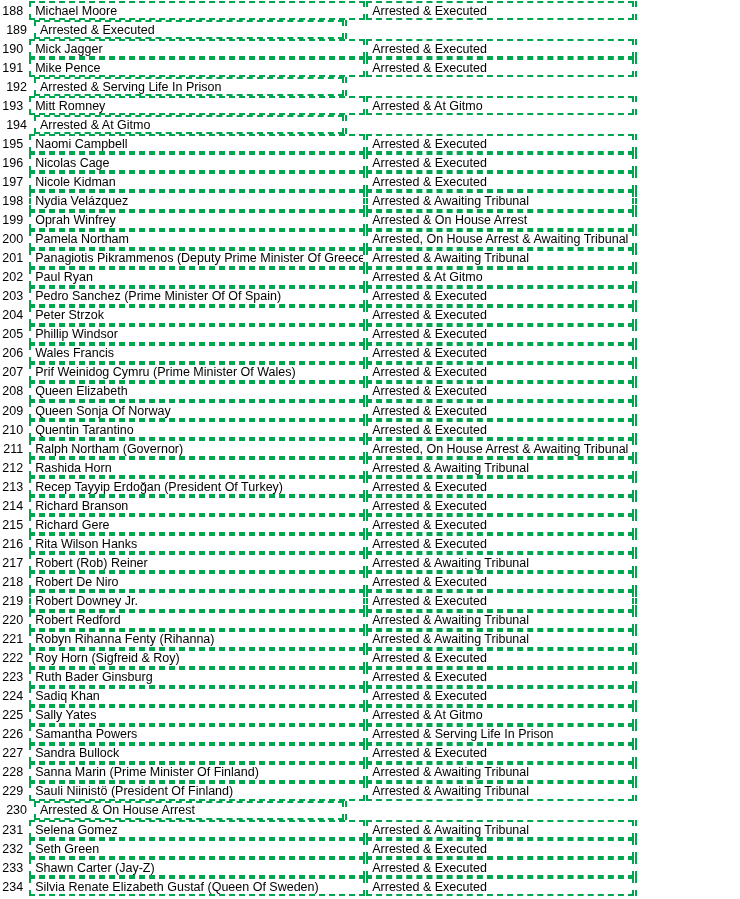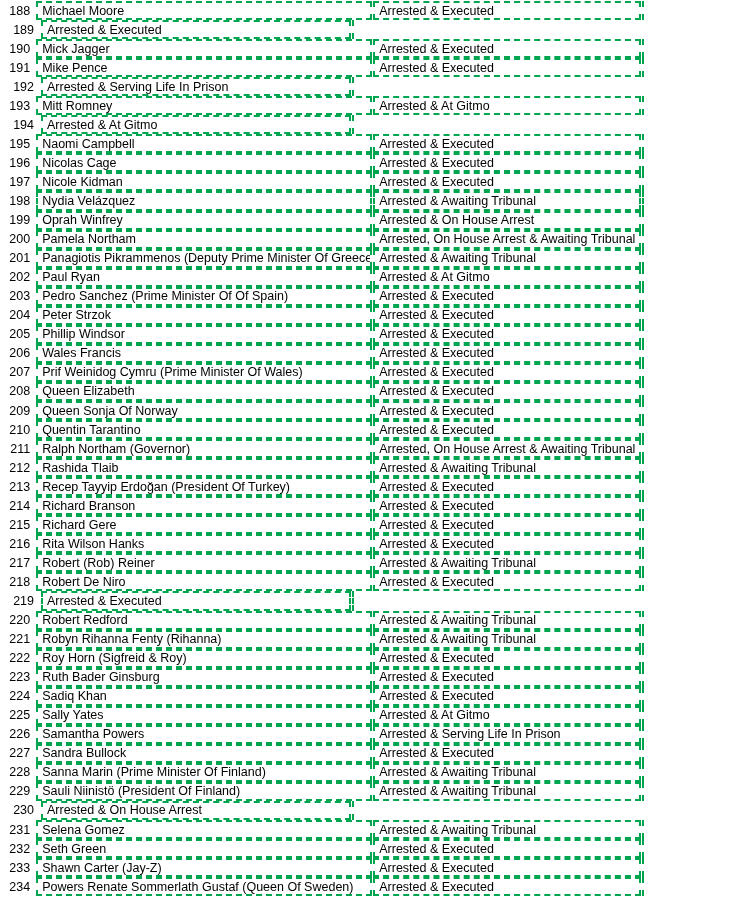--- a/index.html
+++ b/index.html
@@ -17,21 +17,20 @@
     overflow: hidden;
   }
   #sheet {
     position: absolute;
     left: 0;
     top: 1px;
     width: 640px;
     height: 895px;
     display: flex;
     flex-direction: column;
-    margin-left: 7px;
   }
   .row {
     display: flex;
     flex: 1 1 0;
     min-height: 0;
     align-items: stretch;
   }
   .rownum {
     width: 33px;
     box-sizing: border-box;
@@ -229,21 +228,21 @@
 
   <div class="row">
     <div class="rownum">211</div>
     <div class="cell name">Ralph Northam (Governor)</div>
     <div class="cell status">Arrested, On House Arrest &amp; Awaiting Tribunal</div>
     <div class="edge-sliver"></div>
   </div>
 
   <div class="row">
     <div class="rownum">212</div>
-    <div class="cell name">Rashida Tlaib</div>
+    <div class="cell name">Rashida Horn</div>
     <div class="cell status">Arrested &amp; Awaiting Tribunal</div>
     <div class="edge-sliver"></div>
   </div>
 
   <div class="row">
     <div class="rownum">213</div>
     <div class="cell name">Recep Tayyip Erdoğan (President Of Turkey)</div>
     <div class="cell status">Arrested &amp; Executed</div>
     <div class="edge-sliver"></div>
   </div>
@@ -278,20 +277,21 @@
 
   <div class="row">
     <div class="rownum">218</div>
     <div class="cell name">Robert De Niro</div>
     <div class="cell status">Arrested &amp; Executed</div>
     <div class="edge-sliver"></div>
   </div>
 
   <div class="row">
     <div class="rownum">219</div>
+    <div class="cell name">Robert Downey Jr.</div>
     <div class="cell status">Arrested &amp; Executed</div>
     <div class="edge-sliver"></div>
   </div>
 
   <div class="row">
     <div class="rownum">220</div>
     <div class="cell name">Robert Redford</div>
     <div class="cell status">Arrested &amp; Awaiting Tribunal</div>
     <div class="edge-sliver"></div>
   </div>
@@ -381,17 +381,17 @@
 
   <div class="row">
     <div class="rownum">233</div>
     <div class="cell name">Shawn Carter (Jay-Z)</div>
     <div class="cell status">Arrested &amp; Executed</div>
     <div class="edge-sliver"></div>
   </div>
 
   <div class="row">
     <div class="rownum">234</div>
-    <div class="cell name">Powers Renate Sommerlath Gustaf (Queen Of Sweden)</div>
+    <div class="cell name">Silvia Renate Elizabeth Gustaf (Queen Of Sweden)</div>
     <div class="cell status">Arrested &amp; Executed</div>
     <div class="edge-sliver"></div>
   </div>
 </div>
 
 </body></html>

